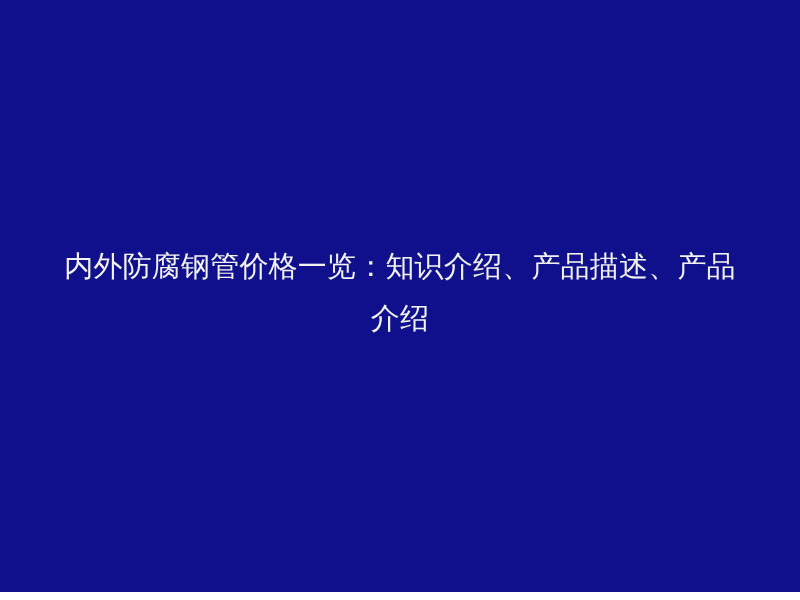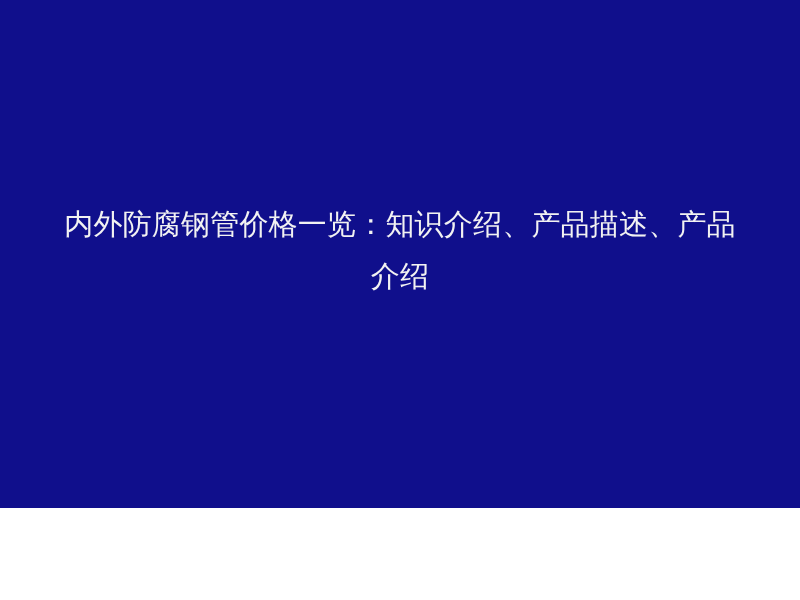--- a/index.html
+++ b/index.html
@@ -12,21 +12,21 @@
     width: 800px;
     height: 600px;
     overflow: hidden;
     font-family: "DejaVu Sans", "Liberation Sans", sans-serif;
   }
 
   .slide {
     position: relative;
     box-sizing: border-box;
     width: 800px;
-    height: 508px;
+    height: 592px;
     background: #100f8c;
     display: flex;
     align-items: center;
     justify-content: center;
   }
 
   .title-block {
     width: 700px;
     margin: 0 auto;
     text-align: center;

